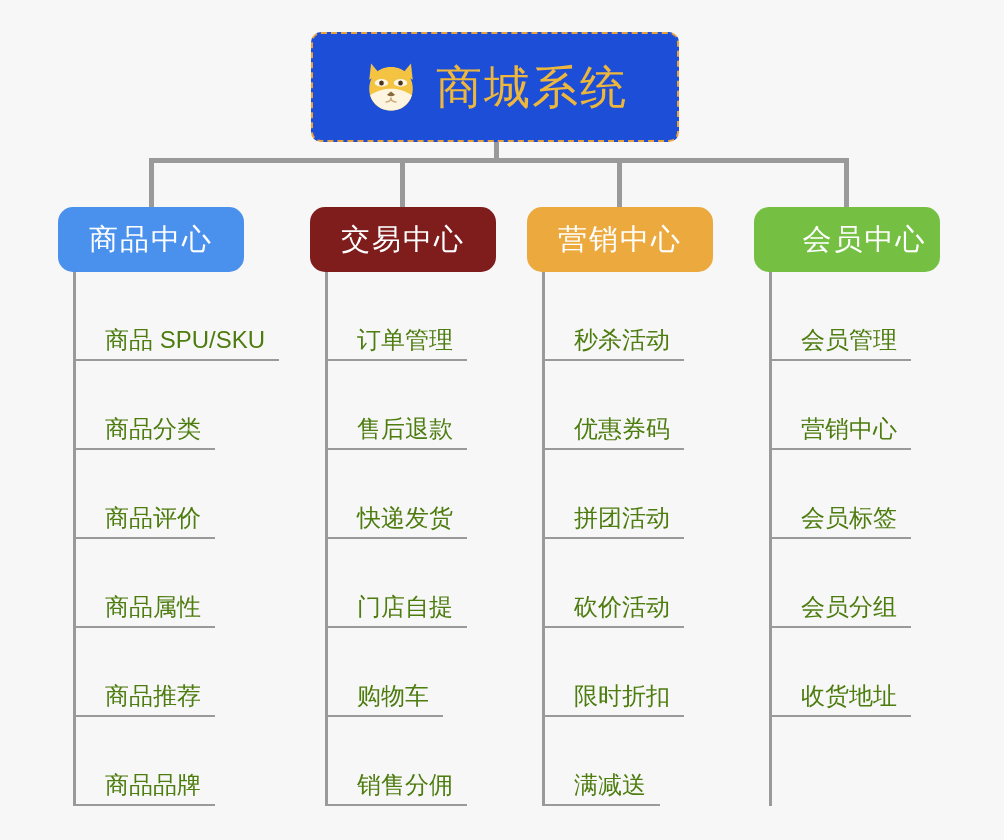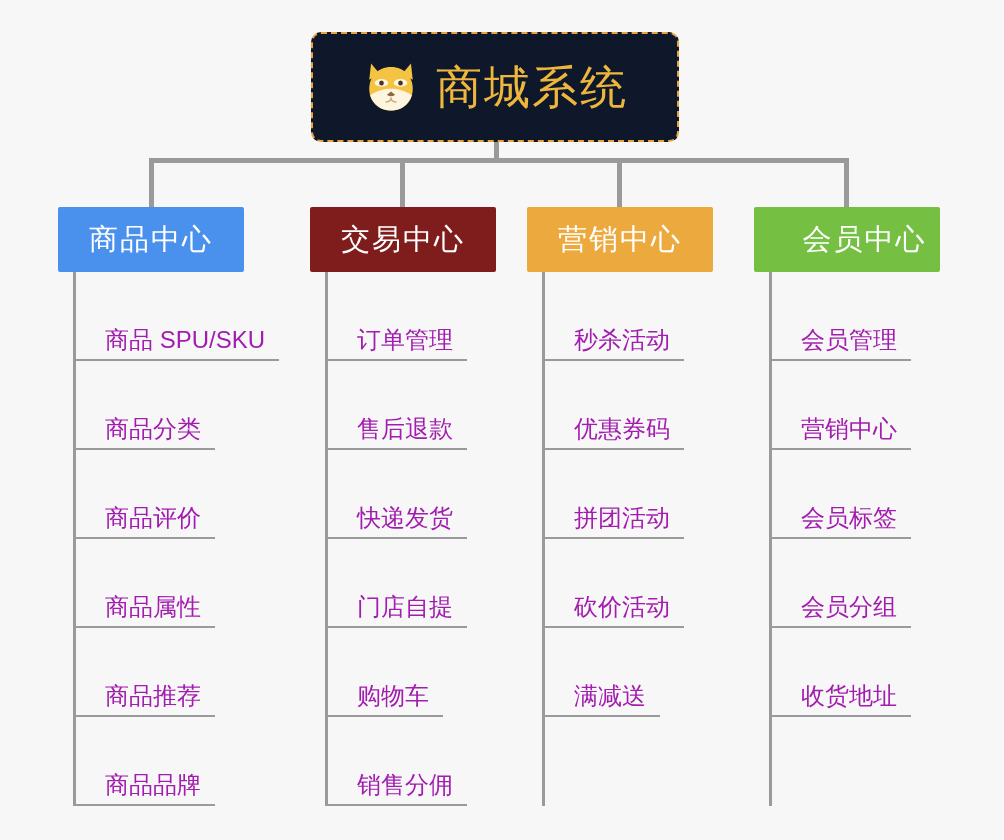--- a/index.html
+++ b/index.html
@@ -17,21 +17,21 @@
     background: #f7f7f7;
   }
 
   
   .root-node {
     position: absolute;
     left: 311px;
     top: 32px;
     width: 368px;
     height: 110px;
-    background: #0f172a;
+    background: #1d4ed8;
     border: 2px dashed #e8a33d;
     border-radius: 10px;
     display: flex;
     align-items: center;
     justify-content: center;
     gap: 16px;
   }
   .root-logo {
     width: 58px;
     height: 58px;
@@ -60,21 +60,21 @@
   .drop-4 { left: 844px; }
 
   
   .column {
     position: absolute;
     top: 207px;
   }
   .cat-header {
     position: relative;
     height: 65px;
-    border-radius: 2px;
+    border-radius: 15px;
     display: flex;
     align-items: center;
     justify-content: center;
     color: #ffffff;
     font-size: 29px;
     letter-spacing: 2px;
     white-space: nowrap;
   }
   .items {
     position: relative;
@@ -89,21 +89,21 @@
     background: #9a9a9a;
   }
   .leaf {
     position: relative;
     height: 89px;
     display: flex;
     align-items: flex-end;
   }
   .leaf-label {
     font-size: 24px;
-    color: #a21caf;
+    color: #4d7c0f;
     white-space: nowrap;
     padding: 0 14px 6px 32px;
     border-bottom: 2px solid #9a9a9a;
     line-height: 1.1;
   }
 
   
   #col-0 { left: 58px;  width: 186px; }
   #col-1 { left: 310px; width: 186px; }
   #col-2 { left: 527px; width: 186px; }
@@ -203,20 +203,23 @@
       <div class="leaf">
           <span class="leaf-label">优惠券码</span>
         </div>
       <div class="leaf">
           <span class="leaf-label">拼团活动</span>
         </div>
       <div class="leaf">
           <span class="leaf-label">砍价活动</span>
         </div>
       <div class="leaf">
+          <span class="leaf-label">限时折扣</span>
+        </div>
+      <div class="leaf">
           <span class="leaf-label">满减送</span>
         </div>
     </div>
   </div>
 
   <div class="column" id="col-3">
     <div class="cat-header" style="background: rgb(117, 192, 67); padding-left: 35px;">
       <span>会员中心</span>
     </div>
     <div class="items">

